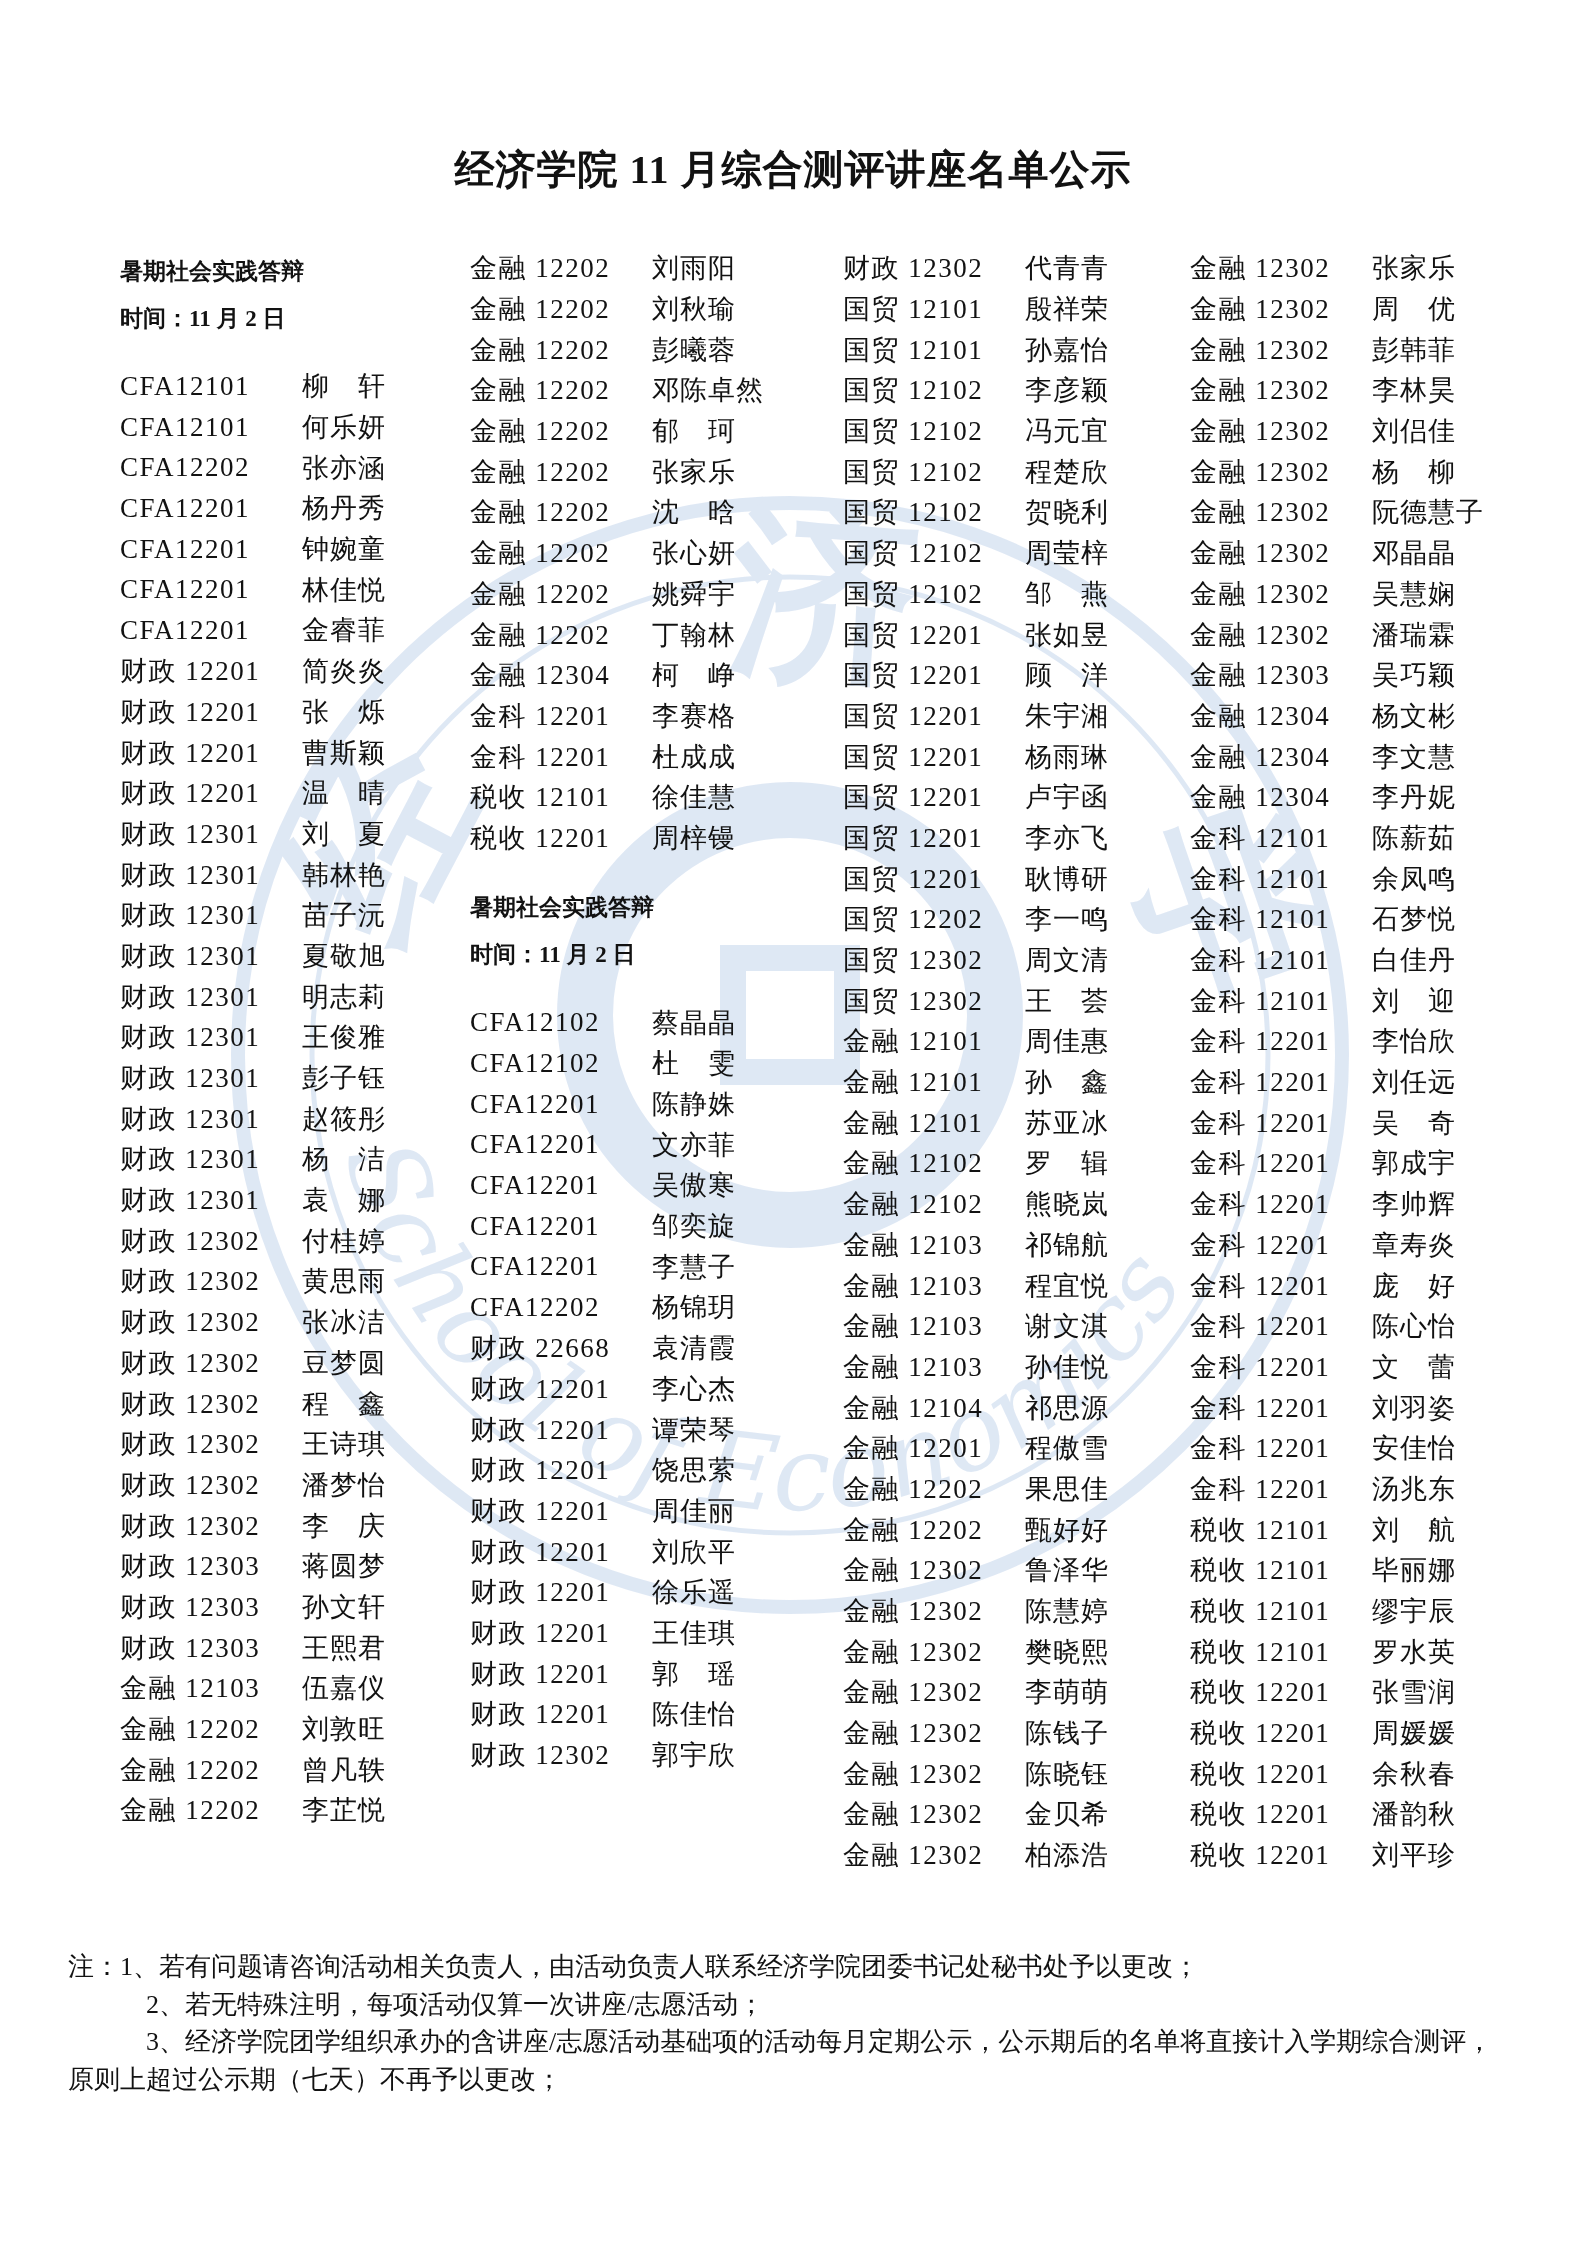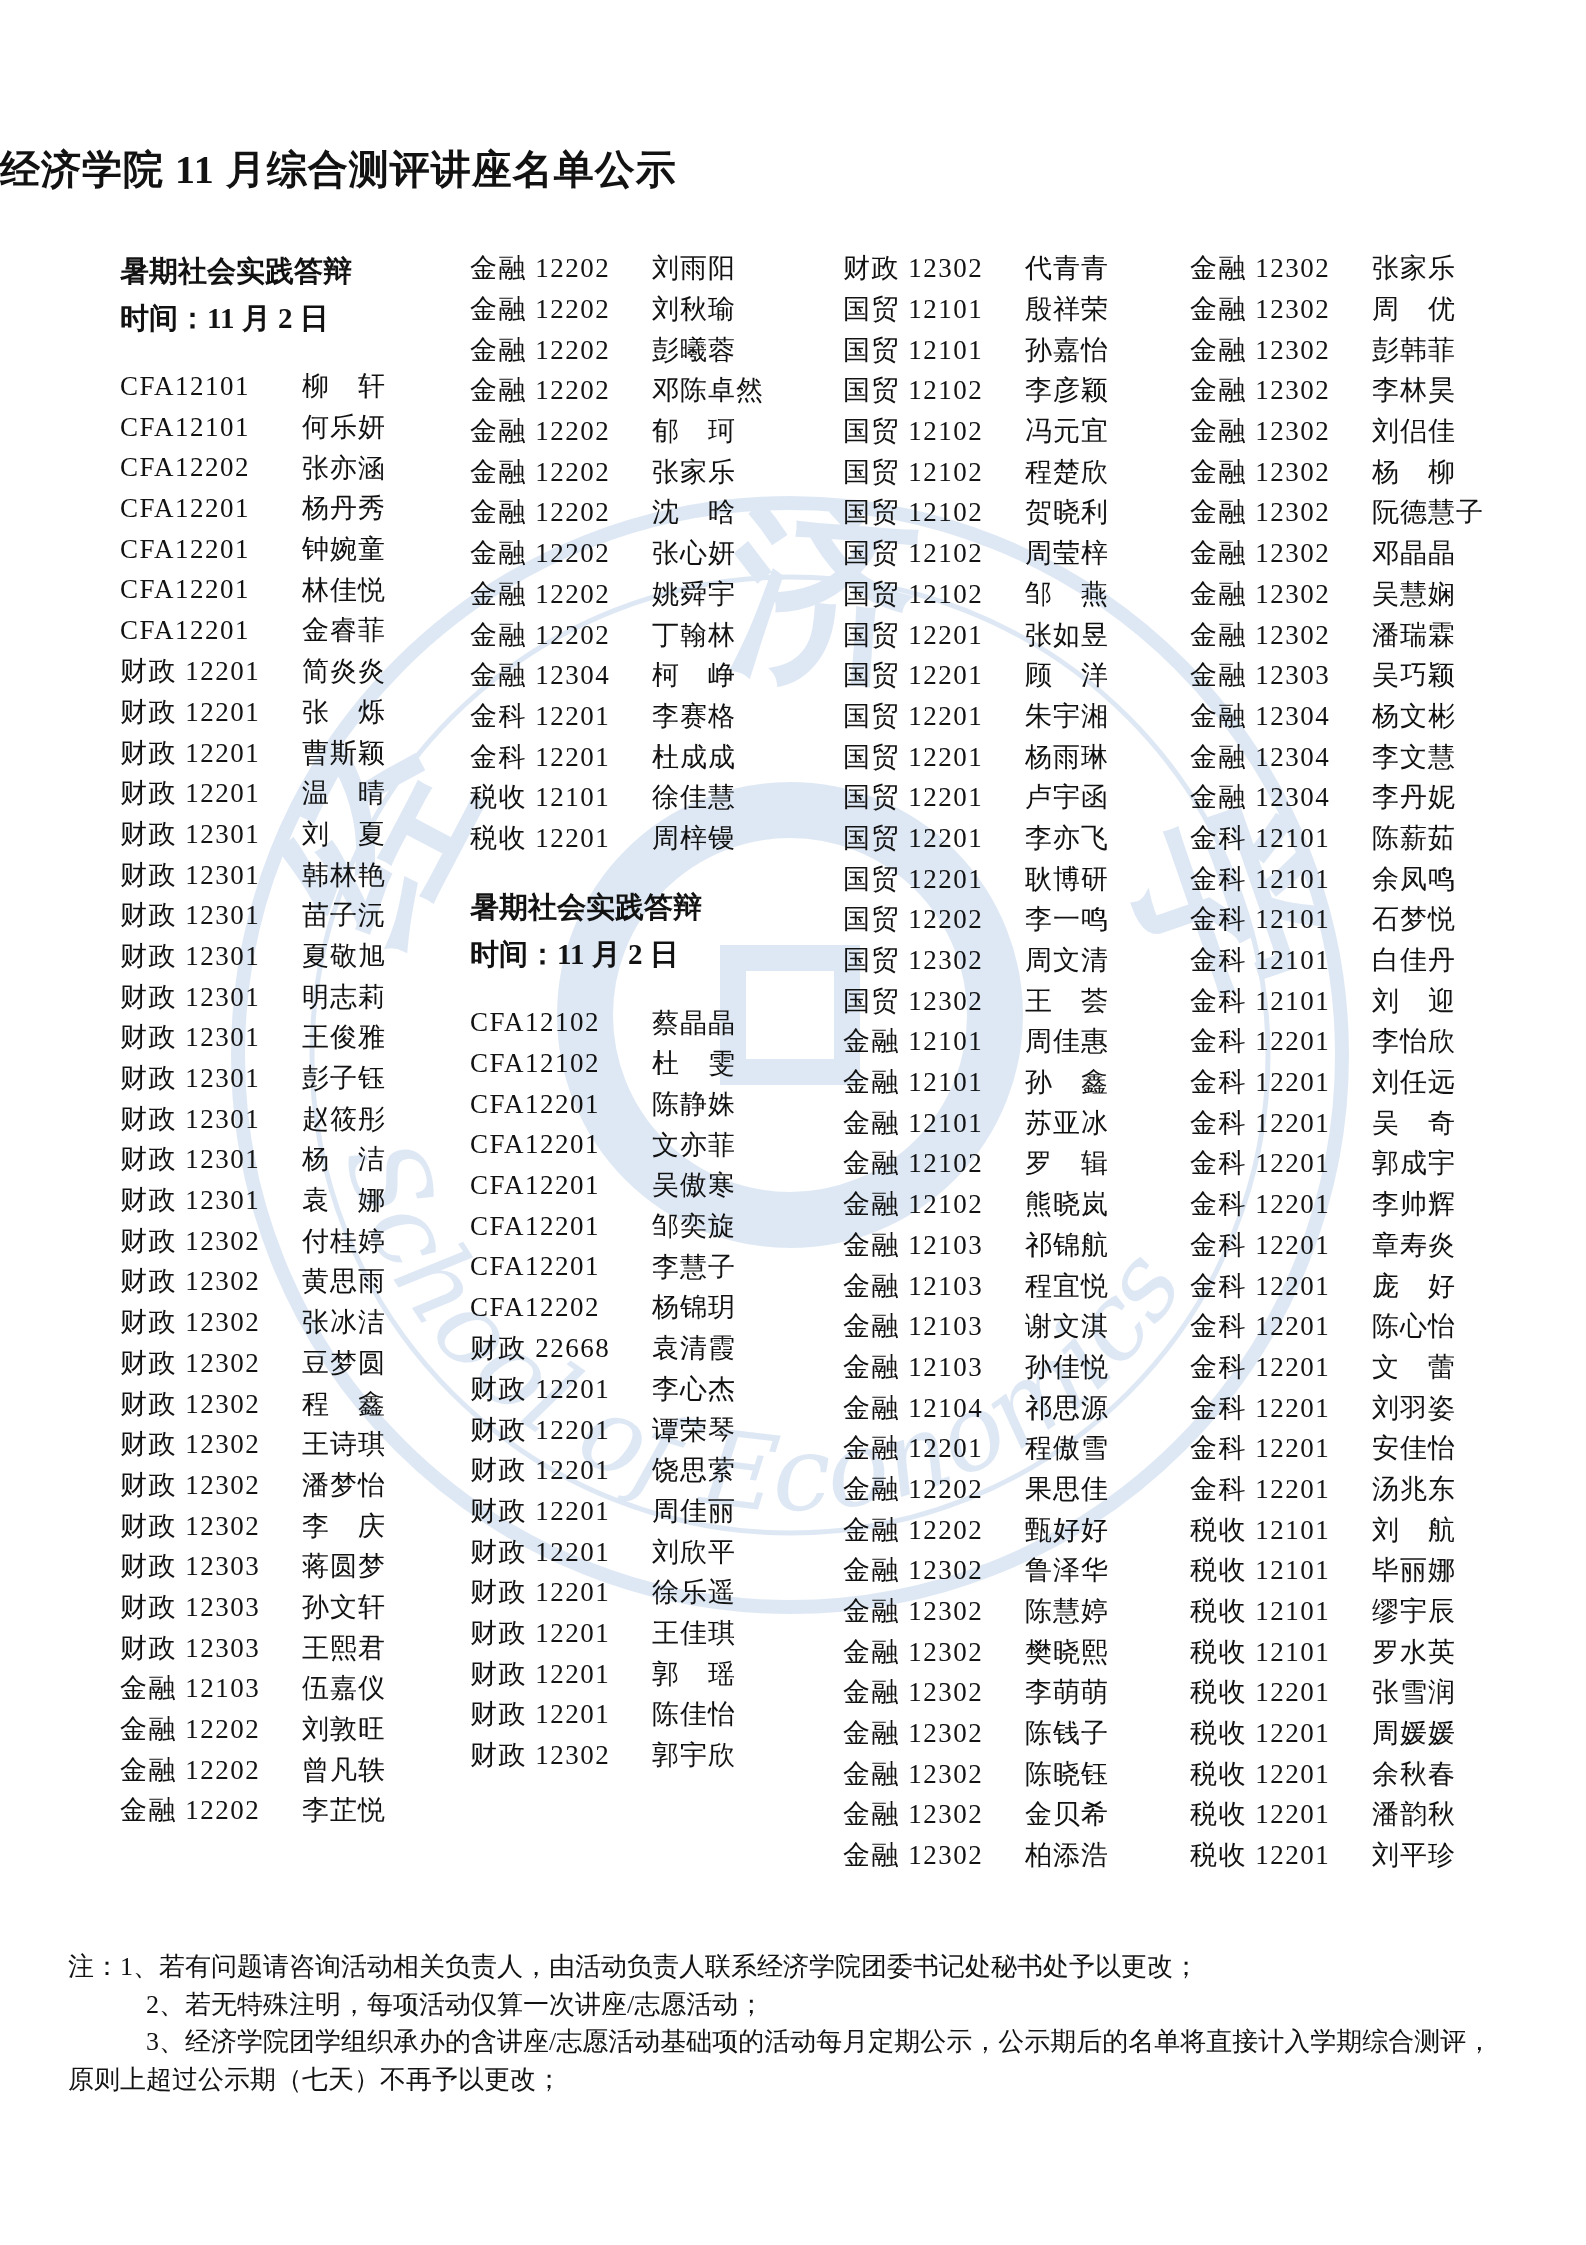--- a/index.html
+++ b/index.html
@@ -10,29 +10,30 @@
     overflow:hidden;
     font-family:"Liberation Serif","DejaVu Serif",serif;
     color:#121212;
   }
   #watermark {
     position:absolute; left:0; top:0; width:1586px; height:2245px;
     pointer-events:none;
   }
   .doc-title {
     position:absolute; top:142px; left:0; right:0;
+    text-align:center;
     font-size:40px; font-weight:bold; letter-spacing:1px;
     white-space:pre;
   }
   .column { position:absolute; top:248px; width:350px; }
   #col1 { left:120px; }
   #col2 { left:470px; }
   #col3 { left:843px; }
   #col4 { left:1190px; }
-  .section-header { font-weight:bold; font-size:29px; line-height:47px; margin-bottom:24px; }
+  .section-header { font-weight:bold; font-size:23px; line-height:47px; margin-bottom:24px; }
   .column > .section-header:not(:first-child) { margin-top:26px; }
   .section-room { padding-left:10px; }
   .entry-row {
     height:40.7px;
     display:flex; align-items:center;
     font-size:27px;
     white-space:pre;
   }
   .class-id { width:182px; letter-spacing:1.5px; }
   .student-name { letter-spacing:1px; }

